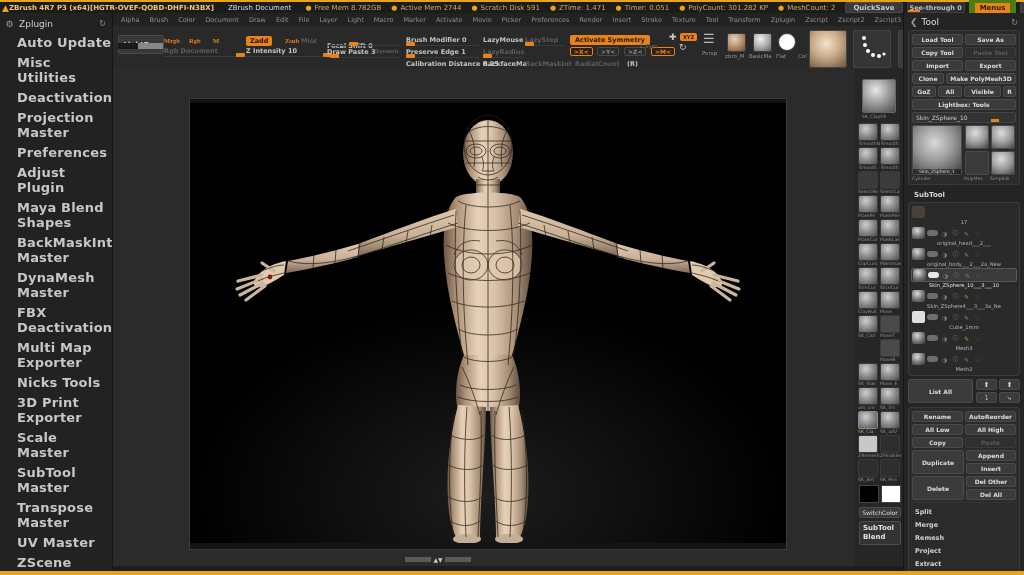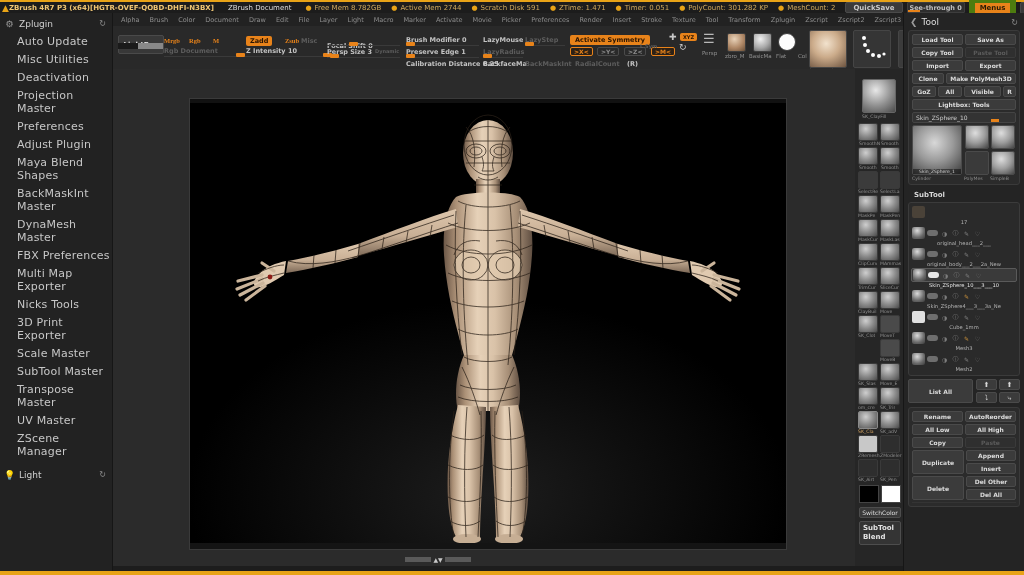--- a/index.html
+++ b/index.html
@@ -64,21 +64,21 @@
     background: #222222; border-right: 1px solid #161616;
     padding-top: 2px; overflow: hidden;
   }
   .side-head {
     display: flex; align-items: center; gap: 4px;
     padding: 3px 6px 3px 4px; font-size: 9px; color: #cfcfcf;
   }
   .side-head .ico { width: 11px; height: 11px; color: #9a9a9a; font-size: 9px; display:flex;align-items:center;justify-content:center;}
   .side-head .refresh { margin-left: auto; color: #8a8a8a; font-size: 8px; }
   .side-item {
-    font-size: 11px; color: #c7c7c7; font-weight: normal;
+    font-size: 13px; color: #c7c7c7; font-weight: bold;
     padding: 2.5px 0 2.5px 17px; letter-spacing: 0.2px;
   }
   .side-sep { height: 6px; }
 
   
   .shelf {
     position: absolute; left: 113px; top: 26px; width: 911px; height: 43px;
     background: #292929;
   }
   .lightbox-btn {
@@ -323,21 +323,21 @@
     </div>
     <div class="side-item">Auto Update</div>
     <div class="side-item">Misc Utilities</div>
     <div class="side-item">Deactivation</div>
     <div class="side-item">Projection Master</div>
     <div class="side-item">Preferences</div>
     <div class="side-item">Adjust Plugin</div>
     <div class="side-item">Maya Blend Shapes</div>
     <div class="side-item">BackMaskInt Master</div>
     <div class="side-item">DynaMesh Master</div>
-    <div class="side-item">FBX Preferences</div>
+    <div class="side-item">FBX Deactivation</div>
     <div class="side-item">Multi Map Exporter</div>
     <div class="side-item">Nicks Tools</div>
     <div class="side-item">3D Print Exporter</div>
     <div class="side-item">Scale Master</div>
     <div class="side-item">SubTool Master</div>
     <div class="side-item">Transpose Master</div>
     <div class="side-item">UV Master</div>
     <div class="side-item">ZScene Manager</div>
     <div class="side-sep"></div>
     <div class="side-head">
@@ -366,21 +366,21 @@
     <div class="slider-line" style="left:133px;top:30px;width:85px;"></div>
     <div class="slider-knob" style="left:210px;top:27px;"></div>
 
     <span class="lbl nor" style="left:214px;top:16px;">
       <span>Focal Shift</span>&nbsp;<span>0</span>
     </span>
     <div class="slider-line" style="left:214px;top:19px;width:73px;"></div>
     <div class="slider-knob" style="left:236px;top:16px;"></div>
 
     <span class="lbl nor" style="left:214px;top:22px;">
-      <span>Persp Size</span>&nbsp;<span>3</span>
+      <span>Draw Paste</span>&nbsp;<span>3</span>
     </span>
     <span class="lbl dim" style="left:262px;top:22px;font-size:5px;">Dynamic</span>
     <div class="slider-line" style="left:214px;top:31px;width:73px;"></div>
     <div class="slider-knob" style="left:217px;top:28px;"></div>
 
     <span class="lbl nor" style="left:293px;top:10px;">
       <span>Brush Modifier</span>&nbsp;<span>0</span>
     </span>
     <div class="slider-line" style="left:293px;top:19px;width:73px;"></div>
     <div class="slider-knob" style="left:293px;top:16px;"></div>
@@ -908,18 +908,25 @@
         </div>
       </div>
       <div class="rp-row">
         <div class="rb tall">Delete</div>
         <div style="flex:1;display:flex;flex-direction:column;gap:2px;">
           <div class="rb">Del Other</div>
           <div class="rb">Del All</div>
         </div>
       </div>
       <div class="rp-sep"></div>
+      <div style="padding:2px 0 0 3px;">
+        <div style="font-size:6.5px;color:#d2d2d2;font-weight:bold;padding:2.5px 0;">Split</div>
+        <div style="font-size:6.5px;color:#d2d2d2;font-weight:bold;padding:2.5px 0;">Merge</div>
+        <div style="font-size:6.5px;color:#d2d2d2;font-weight:bold;padding:2.5px 0;">Remesh</div>
+        <div style="font-size:6.5px;color:#d2d2d2;font-weight:bold;padding:2.5px 0;">Project</div>
+        <div style="font-size:6.5px;color:#d2d2d2;font-weight:bold;padding:2.5px 0;">Extract</div>
+      </div>
     </div>
 
   </div>
 
   <div class="bottomstrip"></div>
 </div>
 
 </body></html>

